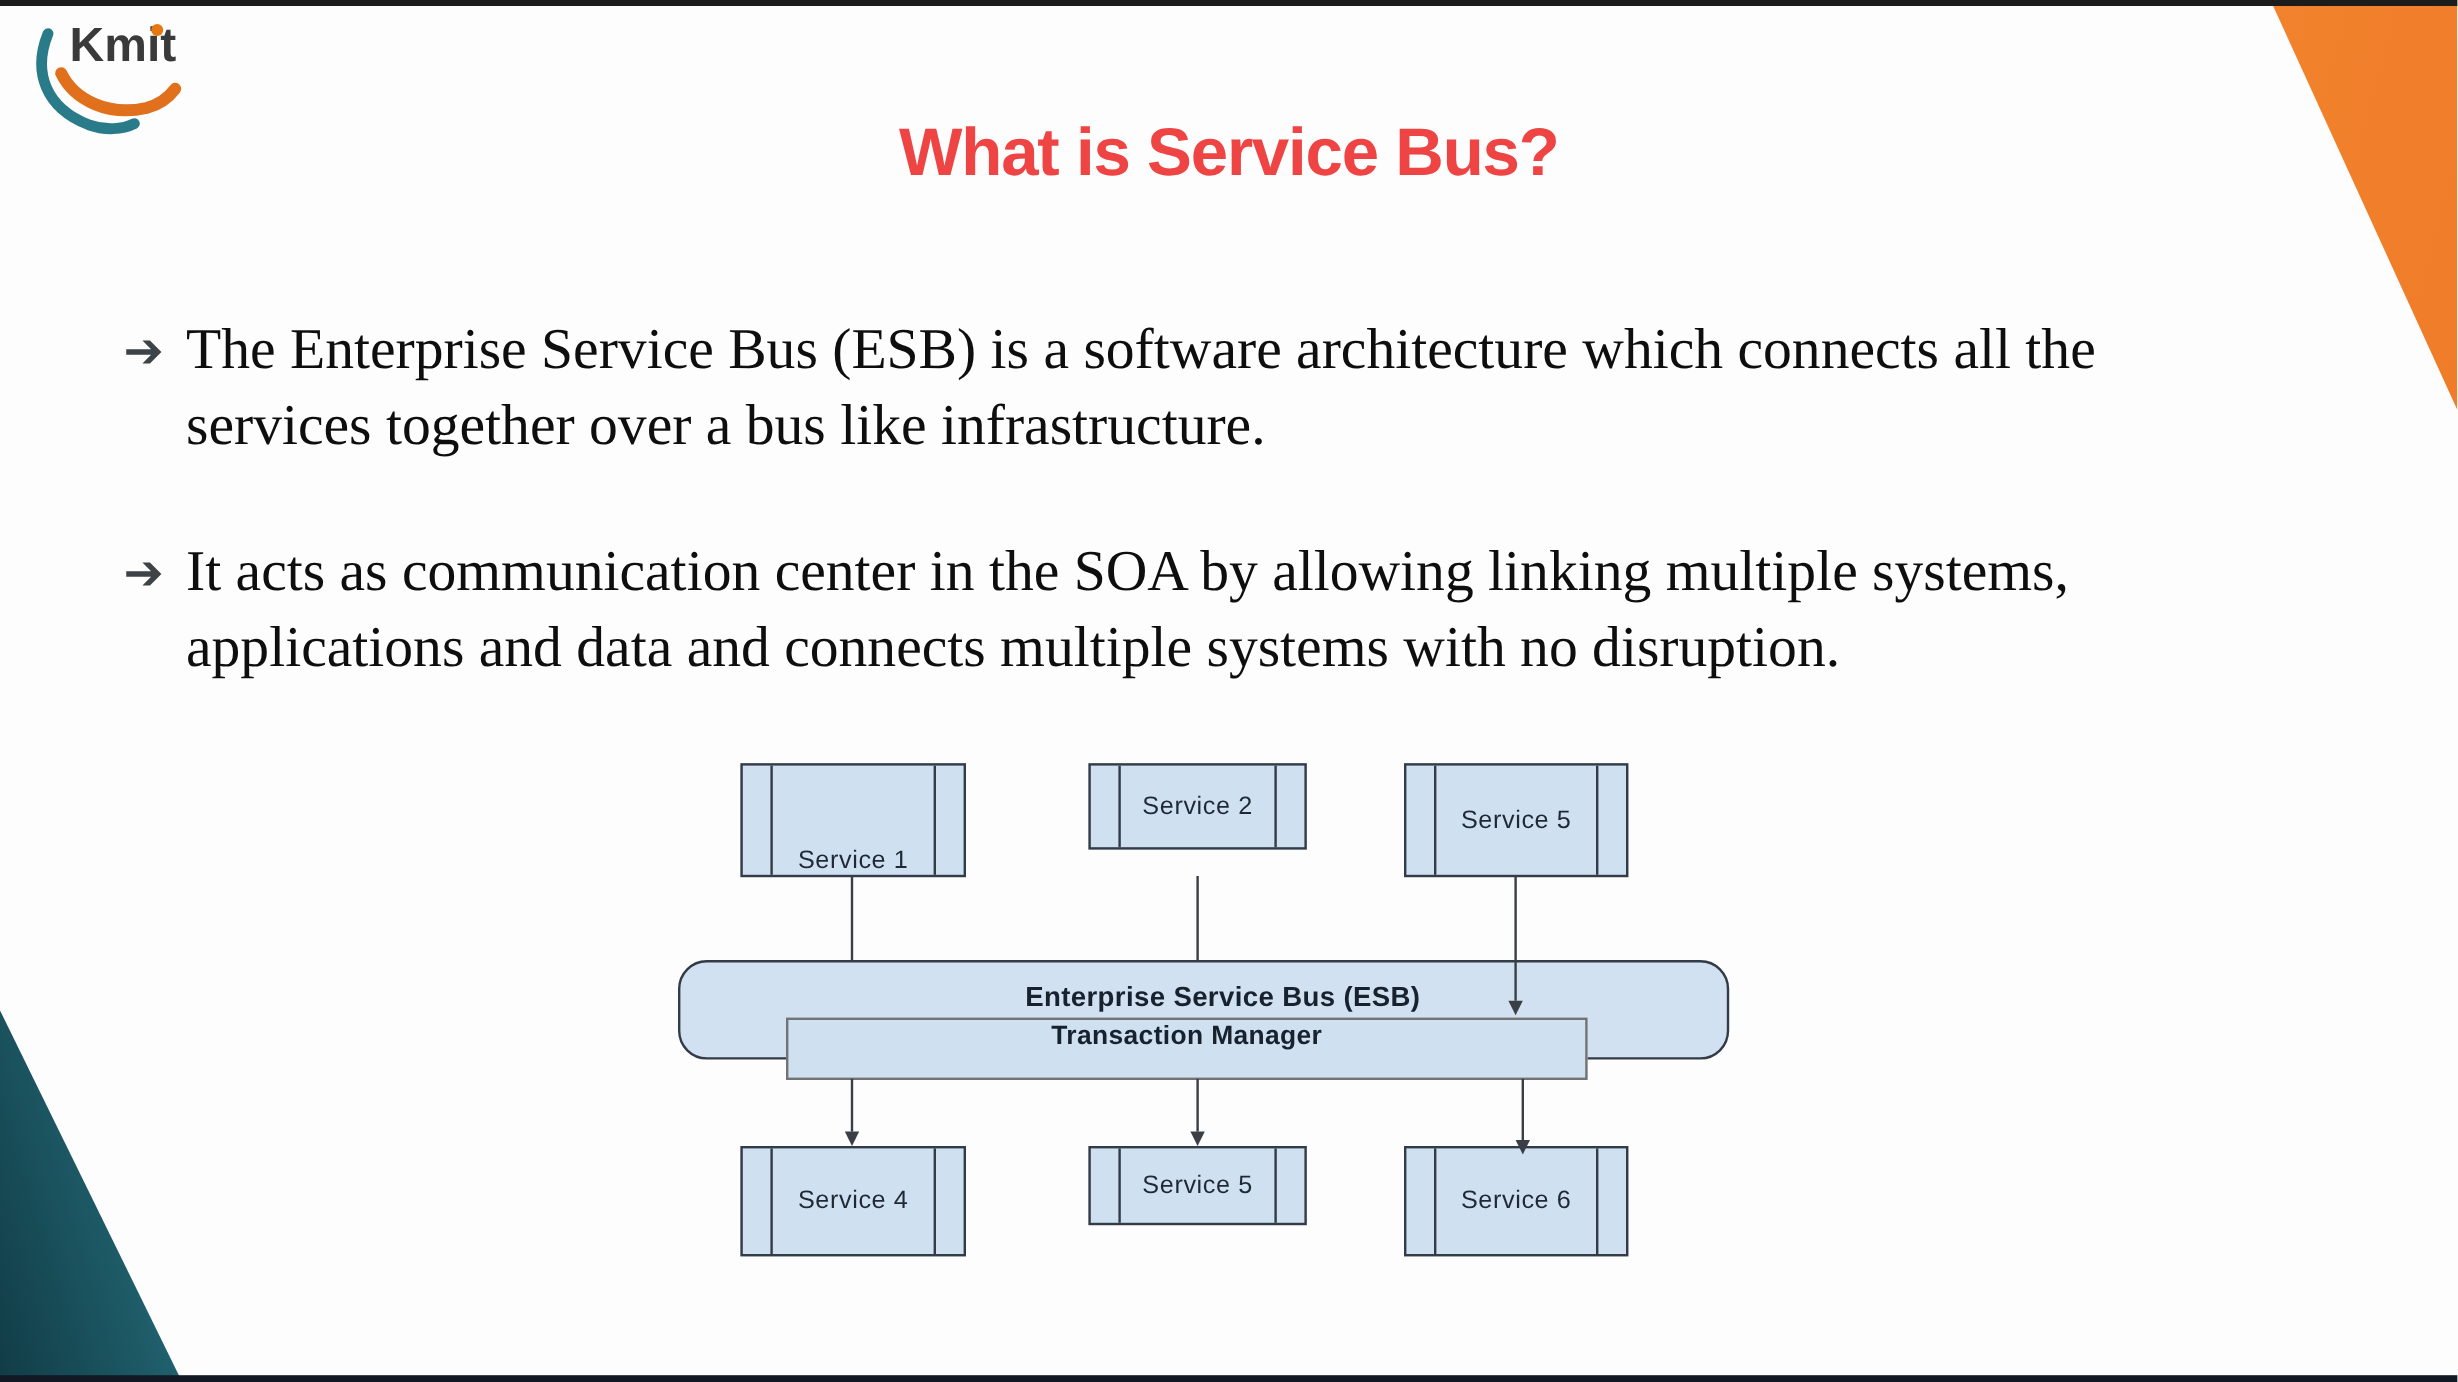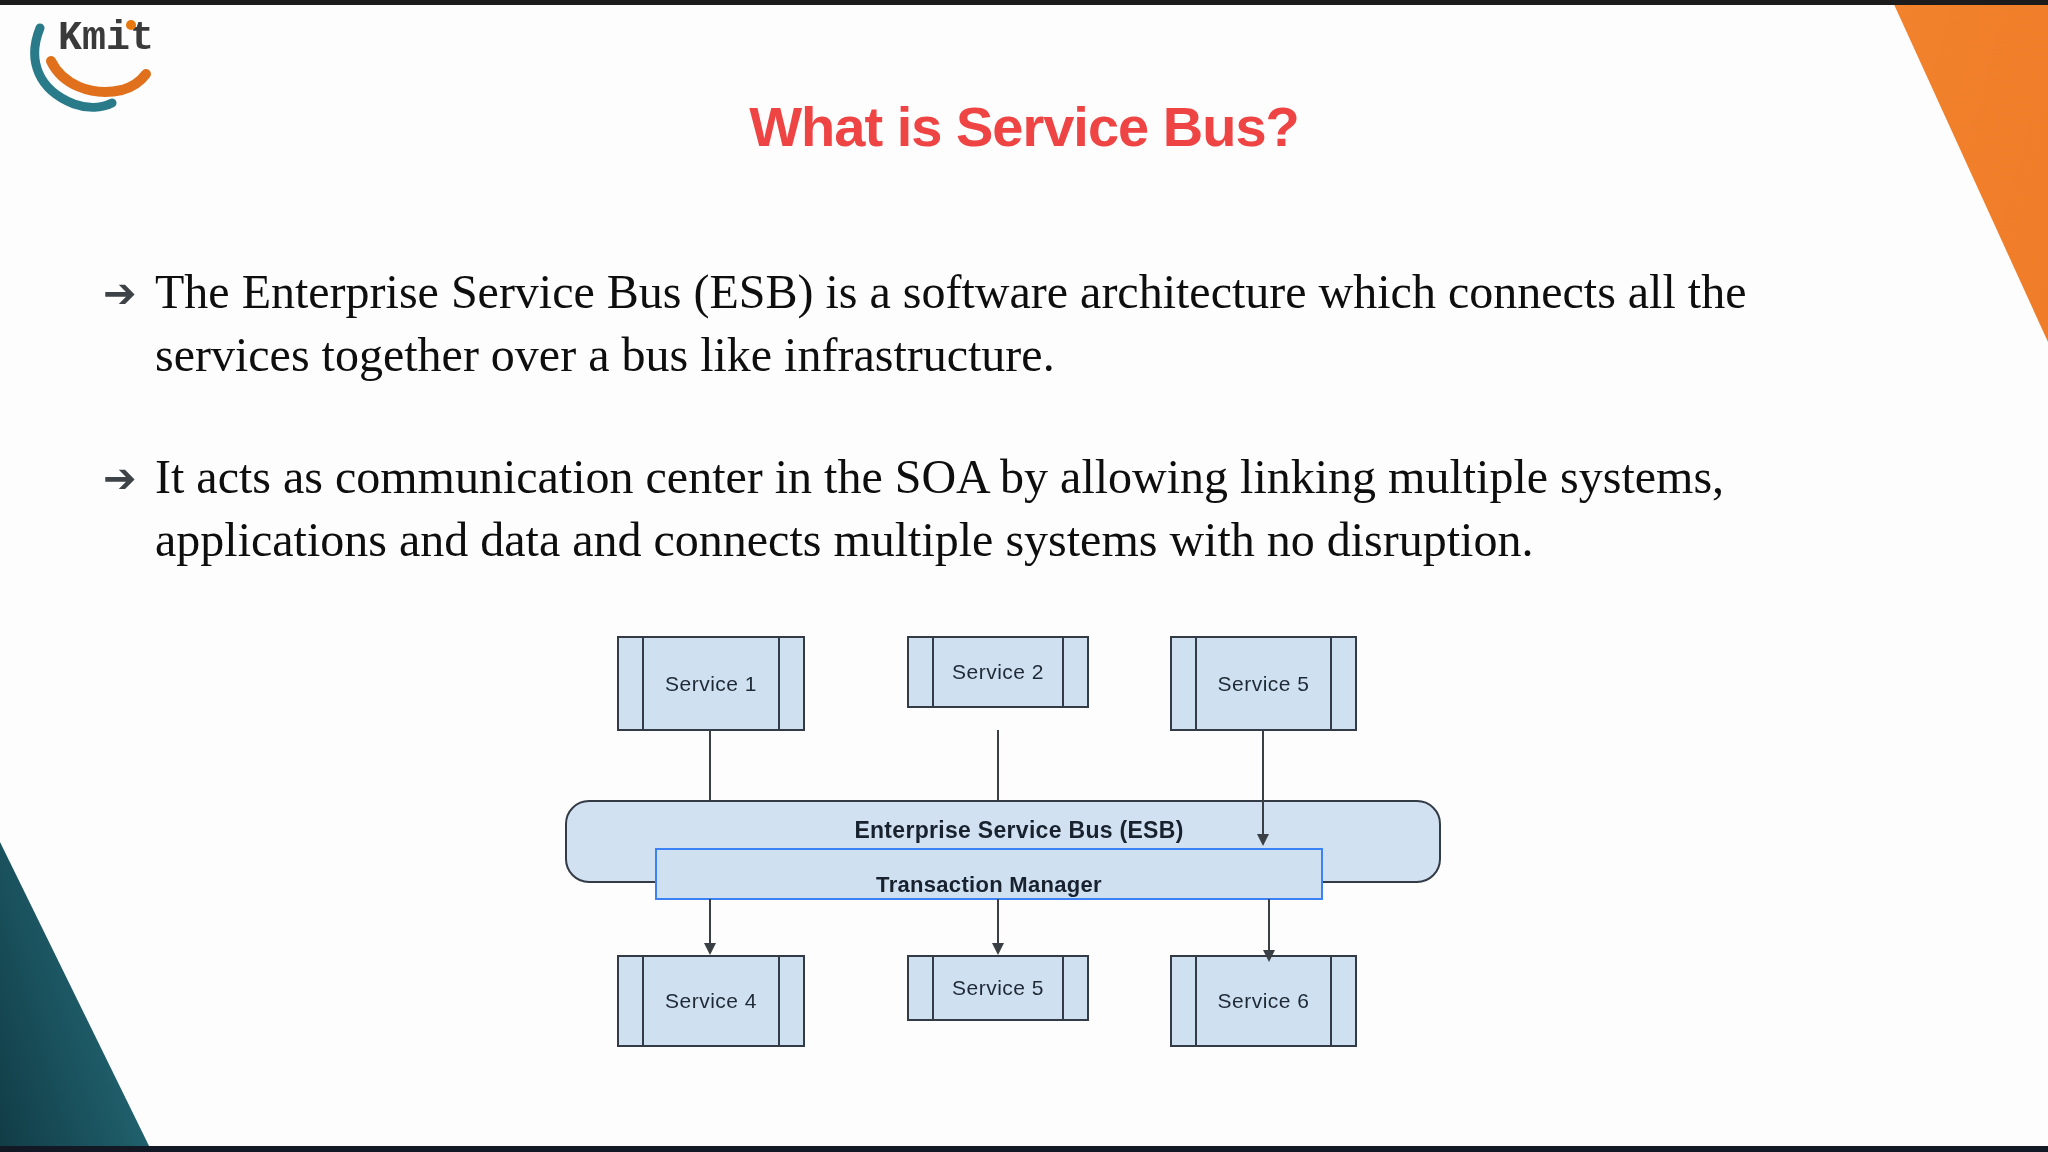--- a/index.html
+++ b/index.html
@@ -19,21 +19,21 @@
   .corner-teal{
     position:absolute;left:0;top:780px;width:260px;height:372px;z-index:5;
     clip-path:polygon(0 62px,152px 372px,0 372px);
     background:linear-gradient(73deg,#113c46 0%,#1d5a66 34%,#2d7f8d 68%,#1e5d68 100%);
   }
   
   .logo{position:absolute;left:30px;top:14px;width:160px;height:108px;z-index:6;}
   .logo-swooshes{position:absolute;left:0;top:0;}
   .logo-text{
     position:absolute;left:28px;top:2px;
-    font-family:Liberation Mono, monospace;font-weight:bold;font-size:40px;color:#3a3a3a;
+    font-family:Liberation Sans, sans-serif;font-weight:bold;font-size:40px;color:#3a3a3a;
     letter-spacing:0px;
   }
   .logo-idot{position:absolute;left:96px;top:6px;width:10px;height:10px;border-radius:50%;background:#e8770e;}
   
   .slide-title{
     position:absolute;left:0;right:0;top:94px;text-align:center;
     font-size:56px;font-weight:700;letter-spacing:-1px;color:#ef4444;
     font-family:"Liberation Sans",sans-serif;
   }
   
@@ -60,32 +60,32 @@
   .service-box::after{right:23px;}
   .service-label{font-size:21px;color:#1f2935;letter-spacing:0.5px;}
   .esb-bar{
     position:absolute;left:565px;top:800px;width:876px;height:83px;box-sizing:border-box;
     background:#d2e1f1;border:2px solid #333b46;border-radius:24px;z-index:1;
     text-align:center;
   }
   .esb-label{font-size:23px;font-weight:bold;color:#18222e;margin-top:15px;display:inline-block;letter-spacing:0.3px;margin-left:32px;}
   .tm-box{
     position:absolute;left:655px;top:848px;width:668px;height:52px;box-sizing:border-box;
-    background:#cfe0f1;border:2px solid #3b82f6;z-index:2;
-    display:flex;align-items:flex-end;justify-content:center;
+    background:#cfe0f1;border:2px solid #737373;z-index:2;
+    display:flex;align-items:flex-start;justify-content:center;
   }
   .tm-label{font-size:22px;font-weight:bold;color:#18222e;letter-spacing:0.3px;}
   .connector{position:absolute;width:2px;background:#3a3f46;z-index:3;}
   .arrowhead{
     position:absolute;width:0;height:0;z-index:3;
     border-left:6px solid transparent;border-right:6px solid transparent;
     border-top:12px solid #3a3f46;
   }
   
-  .pos-s1{left:617px;top:636px;width:188px;height:95px;}
+  .pos-s1{left:617px;top:636px;width:188px;height:95px;align-items:flex-end;}
   .pos-s2{left:907px;top:636px;width:182px;height:72px;}
   .pos-s3{left:1170px;top:636px;width:187px;height:95px;}
   .pos-s4{left:617px;top:955px;width:188px;height:92px;}
   .pos-s5{left:907px;top:955px;width:182px;height:66px;}
   .pos-s6{left:1170px;top:955px;width:187px;height:92px;}
   
   .pos-c1{left:709px;top:730px;height:70px;}
   .pos-c2{left:997px;top:730px;height:70px;}
   .pos-c3{left:1262px;top:730px;height:104px;}
   .pos-c3h{left:1257px;top:834px;}

